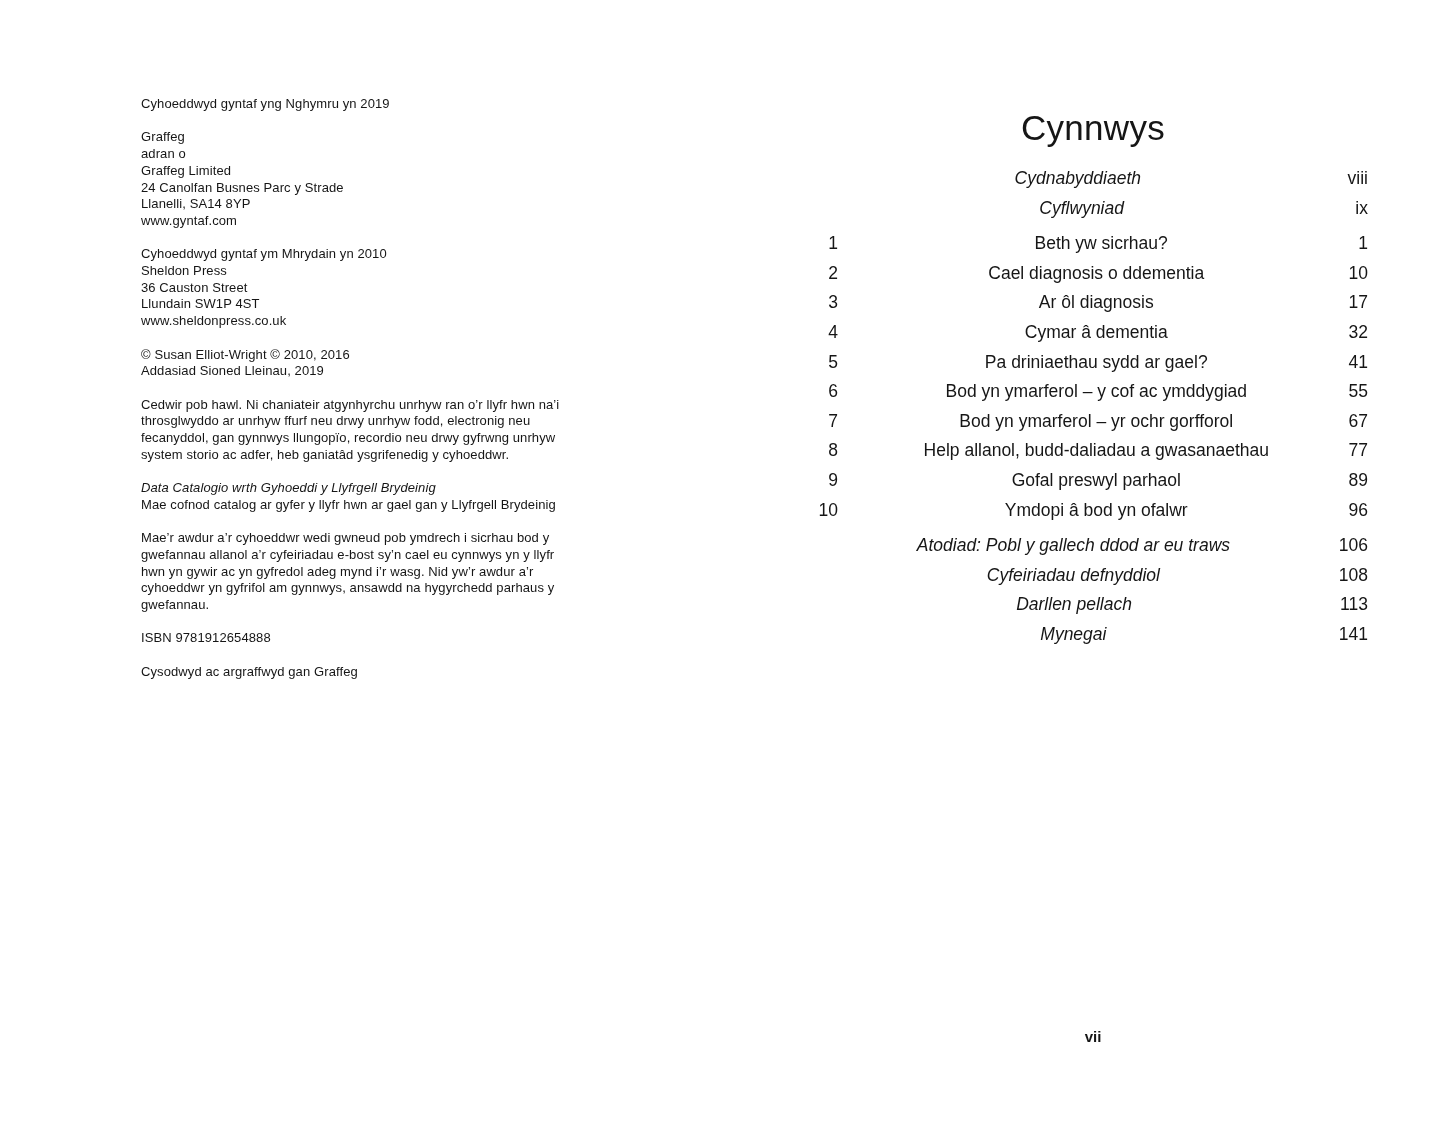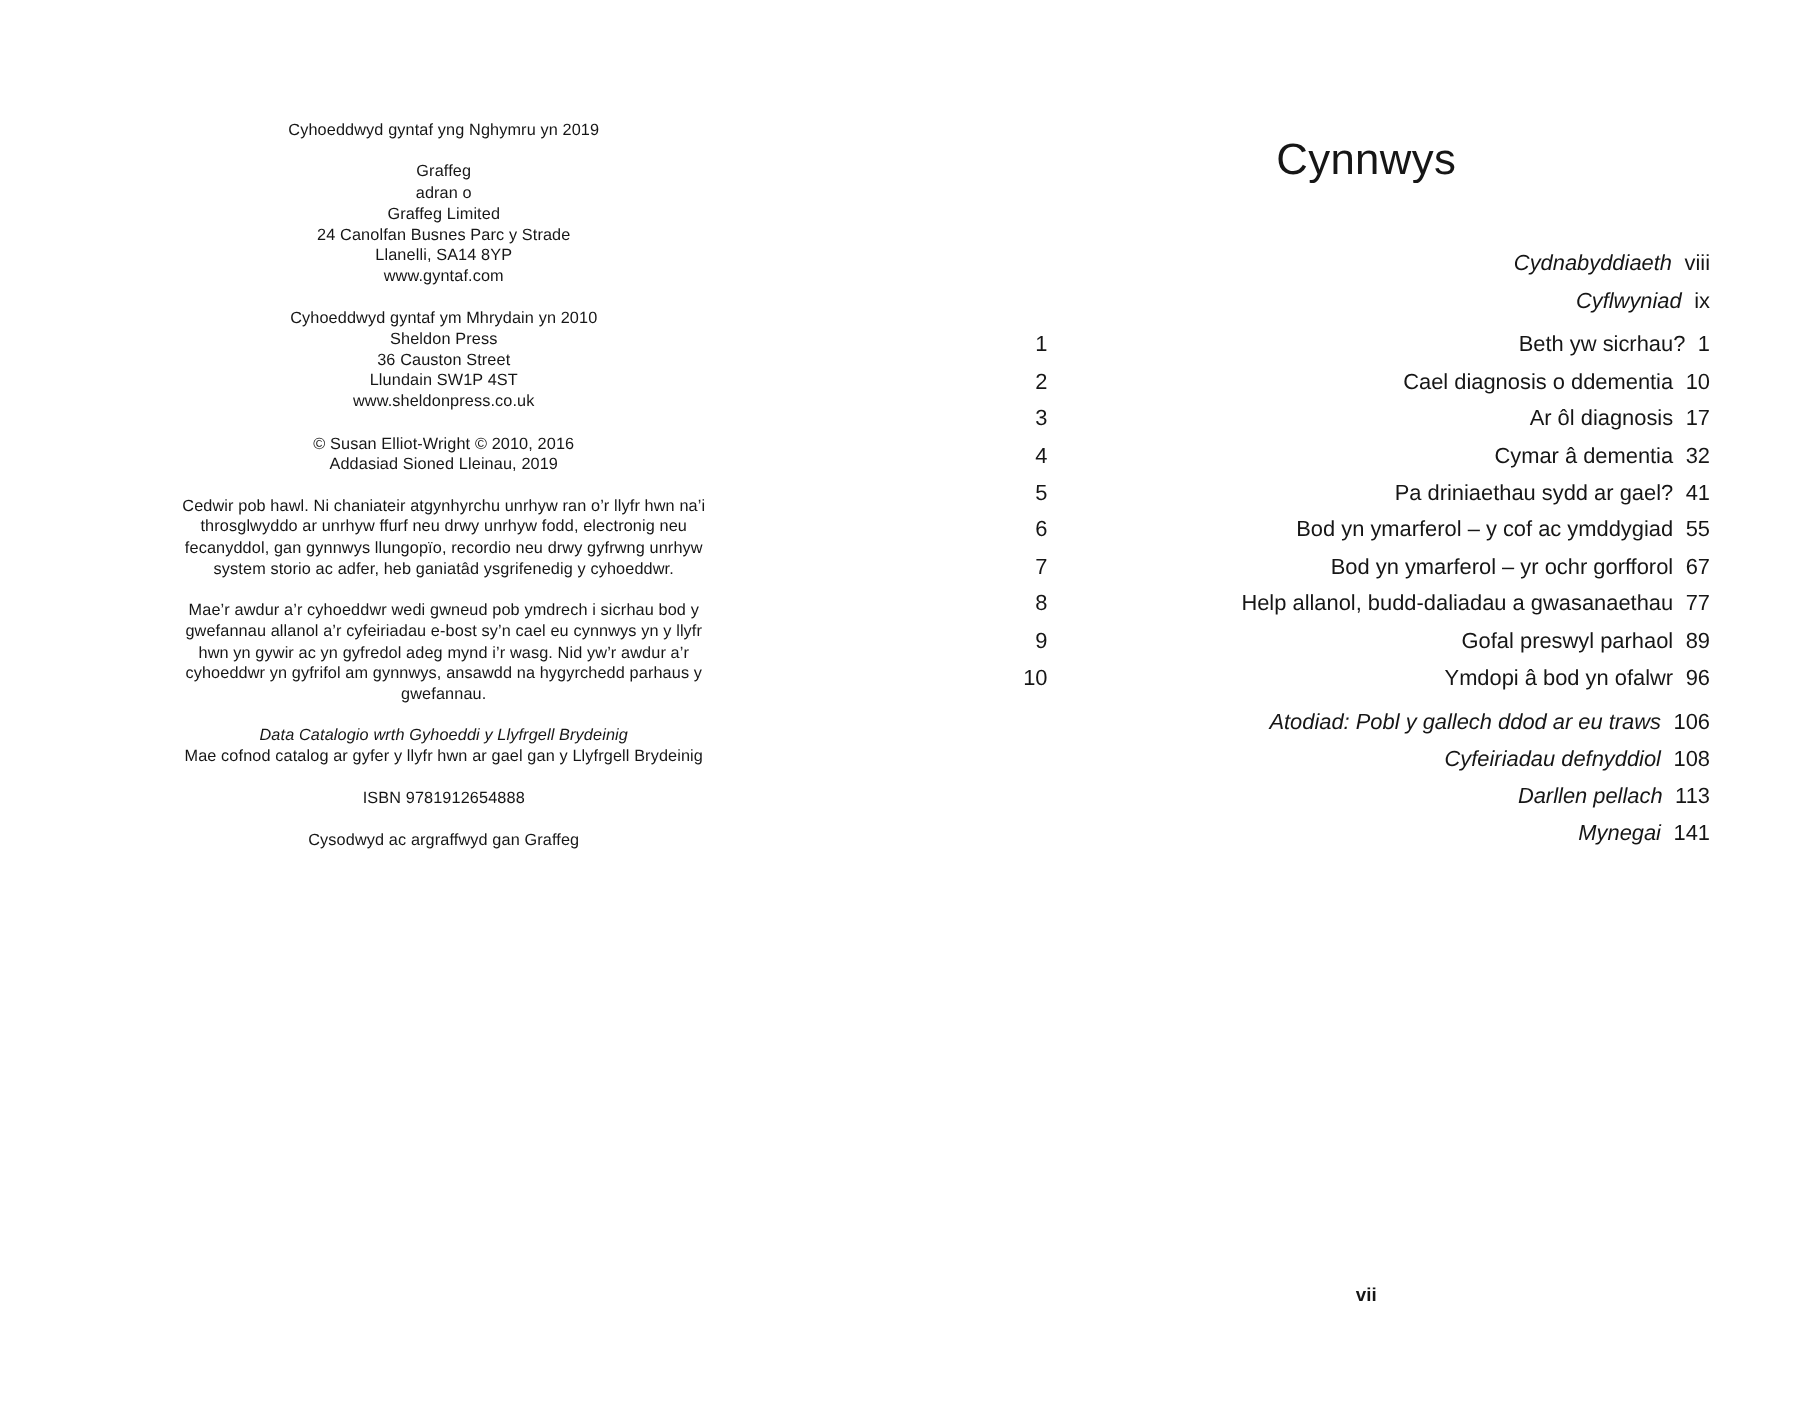--- a/index.html
+++ b/index.html
@@ -9,21 +9,20 @@
     color:#161616;
     position:relative;
     overflow:hidden;
   }
 
   
   .imprint {
     position:absolute;
     left:141px; top:96px;
     width:428px;
-    text-align:center;
     font-size:13px;
     line-height:16.7px;
     letter-spacing:0.1px;
   }
   .imprint .block { margin-bottom:16.7px; }
   .imprint .block:last-child { margin-bottom:0; }
   .italic { font-style:italic; }
 
   
   .contents {
@@ -44,21 +43,21 @@
     align-items:baseline;
     height:29.6px;
   }
   .toc-group-chapters, .toc-group-end { margin-top:6px; }
   .toc-num {
     flex:none;
     width:20px;
     text-align:right;
     margin-right:16px;
   }
-  .toc-title { flex:1; text-align:right; padding-right:10px;margin-top:32px; }
+  .toc-title { flex:1; text-align:center; padding-right:10px; }
   .toc-title.italic { font-style:italic; }
   .toc-page { flex:none; text-align:center; }
 
   .folio {
     position:absolute;
     left:818px; top:1028px;
     width:550px;
     text-align:center;
     font-size:15px;
     font-weight:bold;
@@ -87,26 +86,26 @@
     <div>www.sheldonpress.co.uk</div>
   </div>
 
   <div class="block">
     <div>© Susan Elliot-Wright © 2010, 2016</div>
     <div>Addasiad Sioned Lleinau, 2019</div>
   </div>
 
   <div class="block">Cedwir pob hawl. Ni chaniateir atgynhyrchu unrhyw ran o’r llyfr hwn na’i throsglwyddo ar unrhyw ffurf neu drwy unrhyw fodd, electronig neu fecanyddol, gan gynnwys llungopïo, recordio neu drwy gyfrwng unrhyw system storio ac adfer, heb ganiatâd ysgrifenedig y cyhoeddwr.</div>
 
-  <div class="block">Mae’r awdur a’r cyhoeddwr wedi gwneud pob ymdrech i sicrhau bod y gwefannau allanol a’r cyfeiriadau e-bost sy’n cael eu cynnwys yn y llyfr hwn yn gywir ac yn gyfredol adeg mynd i’r wasg. Nid yw’r awdur a’r cyhoeddwr yn gyfrifol am gynnwys, ansawdd na hygyrchedd parhaus y gwefannau.</div>
-
   <div class="block">
     <div class="italic">Data Catalogio wrth Gyhoeddi y Llyfrgell Brydeinig</div>
     <div>Mae cofnod catalog ar gyfer y llyfr hwn ar gael gan y Llyfrgell Brydeinig</div>
   </div>
+
+  <div class="block">Mae’r awdur a’r cyhoeddwr wedi gwneud pob ymdrech i sicrhau bod y gwefannau allanol a’r cyfeiriadau e-bost sy’n cael eu cynnwys yn y llyfr hwn yn gywir ac yn gyfredol adeg mynd i’r wasg. Nid yw’r awdur a’r cyhoeddwr yn gyfrifol am gynnwys, ansawdd na hygyrchedd parhaus y gwefannau.</div>
 
   <div class="block">ISBN 9781912654888</div>
 
   <div class="block">Cysodwyd ac argraffwyd gan Graffeg</div>
 </div>
 
 <div class="contents">
   <div class="contents-title">Cynnwys</div>
 
   <div class="toc">

